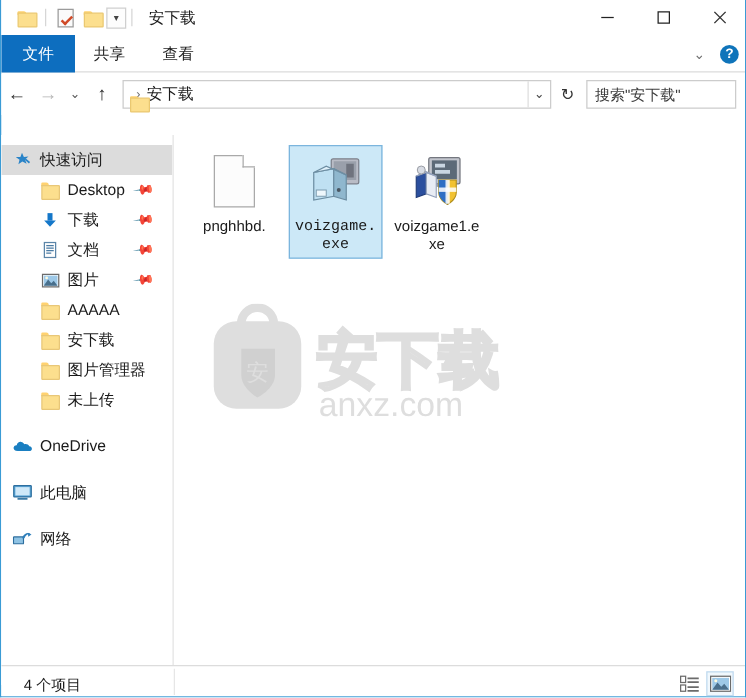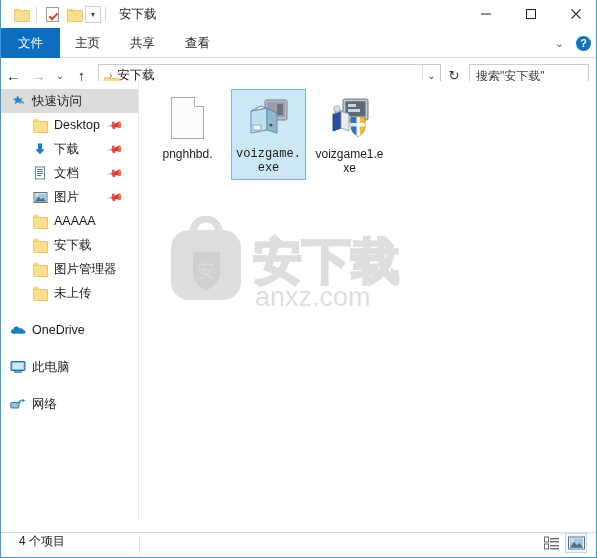--- a/index.html
+++ b/index.html
@@ -142,21 +142,21 @@
   }
   #search-input {
     flex: 1; border: none; outline: none; height: 19px;
     font-family: "Liberation Sans", sans-serif; font-size: 12px;
     color: #1a1a1a; padding-left: 6px; background: transparent;
   }
   #search-input::placeholder { color: #3c3c3c; }
 
   
   #body {
-    position: absolute; left: 0; top: 81px; width: 595px; height: 440px;
+    position: absolute; left: 0; top: 108px; width: 595px; height: 440px;
     display: flex;
     background: #ffffff;
   }
   #sidebar {
     width: 137px; height: 440px;
     padding-top: 8px;
     background: #ffffff;
     overflow: hidden;
   }
   .side-item {
@@ -254,21 +254,21 @@
     position: absolute; left: 18px; top: 135px;
     width: 270px; height: 100px;
     z-index: 1; pointer-events: none;
   }
 
   
   #statusbar {
     position: absolute; left: 0; bottom: 0; width: 595px; height: 25px;
     border-top: 1px solid #dcdcdc;
     background: #ffffff;
-    display: flex; align-items: flex-start;
+    display: flex; align-items: flex-end;
   }
   #status-count {
     font-size: 12px; color: #1a1a1a; padding-left: 18px;
   }
   #status-sep {
     position: absolute; left: 138px; top: 2px;
     width: 1px; height: 21px; background: #e6e6e6;
   }
   #view-btns {
     margin-left: auto; display: flex; align-items: center;
@@ -317,21 +317,20 @@
         <svg width="12" height="12" viewBox="0 0 12 12">
             <line x1="1.5" y1="1.5" x2="10.5" y2="10.5" stroke="currentColor" stroke-width="1.1"></line>
             <line x1="10.5" y1="1.5" x2="1.5" y2="10.5" stroke="currentColor" stroke-width="1.1"></line>
           </svg>
       </div>
     </div>
   </div>
 
   <div id="ribbon">
     <div class="rtab file">文件</div>
-    <div class="rtab">主页</div>
     <div class="rtab">共享</div>
     <div class="rtab">查看</div>
     <div id="ribbon-right">
       <span class="chev-collapse">⌄</span>
       <span class="help-ico">?</span>
     </div>
   </div>
 
   <div id="navbar">
     <div class="navbtn">←</div>

